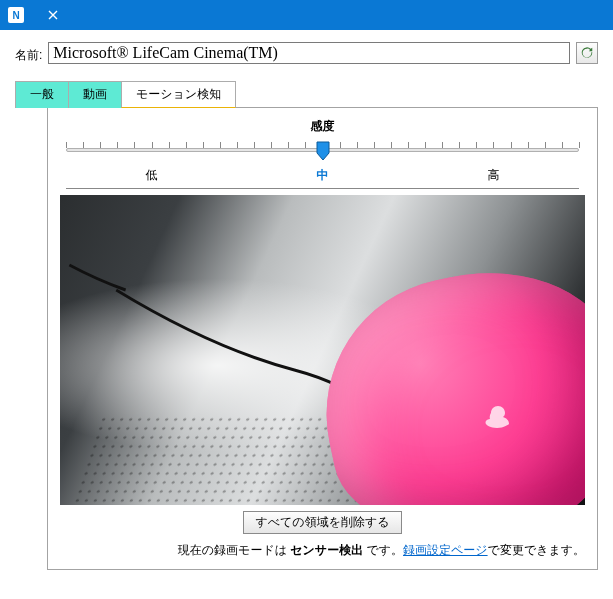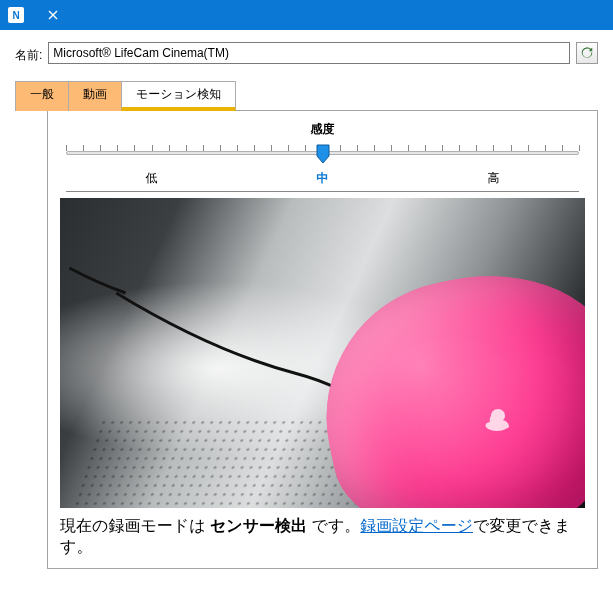--- a/index.html
+++ b/index.html
@@ -35,45 +35,45 @@
   }
   .client {
     padding: 12px 15px 10px 15px;
   }
   .name-row {
     display:flex; align-items:flex-end; gap:6px; margin-bottom:16px;
   }
   .name-row label { white-space:nowrap; }
   .name-row input[type=text] {
     flex:1; height:22px; padding:2px 4px;
-    border:1px solid #7a7a7a; font-family:Liberation Sans, sans-serif; font-size:12px;
+    border:1px solid #7a7a7a; font-family:Liberation Serif, serif; font-size:16px;
   }
   .name-row .refresh {
     width:22px; height:22px;
     border:1px solid #9a9a9a;
     background:linear-gradient(#fdfdfd,#e8e8e8);
     display:flex;align-items:center;justify-content:center;
     cursor:pointer;
   }
   .tabs {
     display:flex; position:relative; z-index:2;
   }
   .tab {
     padding:4px 14px 4px 14px;
     border:1px solid #acacac;
     border-bottom:none;
-    background:#fdba74;
+    background:#5eead4;
     margin-right:-1px;
     cursor:pointer;
     position:relative; top:1px;
     font-size:12px;
   }
   .tab.active {
     background:#fff;
-    border-bottom:4px solid #eab308;
+    border-bottom:1px solid #eab308;
     z-index:3;
   }
   .tabpanel {
     border:1px solid #a3a3a3;
     padding:8px 12px 10px 12px;
     position:relative; z-index:1;margin-left:32px;
   }
   .section-title {
     text-align:center; font-weight:bold; margin:2px 0 4px 0;
   }
@@ -138,21 +138,21 @@
   .btn {
     display:inline-block;
     padding:2px 12px;
     border:1px solid #8a8a8a;
     background:linear-gradient(#fdfdfd,#e6e6e6);
     cursor:pointer;
     font-family:inherit; font-size:12px;
     min-width:70px; text-align:center;
   }
   .note {
-    text-align:left; margin-top:8px; font-size:16px;
+    text-align:right; margin-top:8px; font-size:12px;
   }
   .note a { color:#0066cc; text-decoration:underline; cursor:pointer; }
 </style>
 </head>
 <body>
 
 <div class="titlebar">
   <span class="appicon">N</span>
   <div class="closebtn">
     <svg width="10" height="10" viewBox="0 0 10 10">
@@ -238,20 +238,23 @@
       <svg class="cable" viewBox="0 0 560 310" preserveAspectRatio="none">
         <path d="M60 95 C 130 135, 190 160, 250 175 S 360 215, 370 300" stroke="#111" stroke-width="3" fill="none"></path>
         <path d="M10 70 C 40 85, 55 90, 70 95" stroke="#111" stroke-width="3" fill="none"></path>
       </svg>
       <div class="pinkblob"></div>
       <svg class="duck" viewBox="0 0 36 36">
         <path d="M12 14c0-4 3-7 7-7s7 3 7 7c0 2-1 3-2 4 3 1 6 3 6 7 0 0-5 4-12 4s-10-3-10-3c-2-1-2-4 0-5 1-1 3-1 3-1s-1-3 1-6z" fill="rgba(255,255,255,0.85)"></path>
       </svg>
     </div>
 
+    <div class="center-btn">
+      <button class="btn">すべての領域を削除する</button>
+    </div>
 
     <div class="note">
       <span>現在の録画モードは </span><b>センサー検出</b><span> です。</span><a>録画設定ページ</a><span>で変更できます。</span>
     </div>
 
   </div>
 
 </div>
 
 </body></html>

